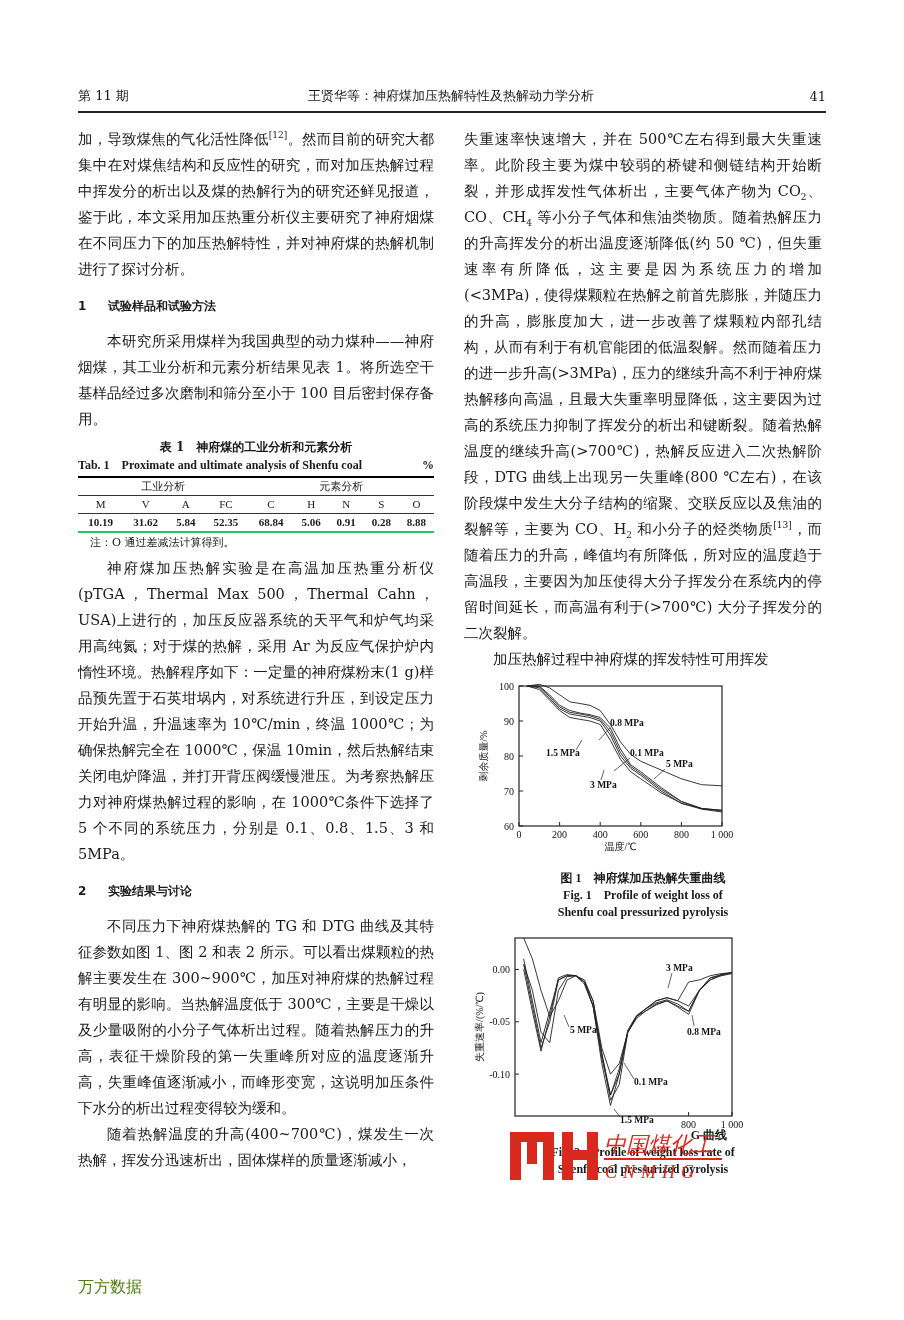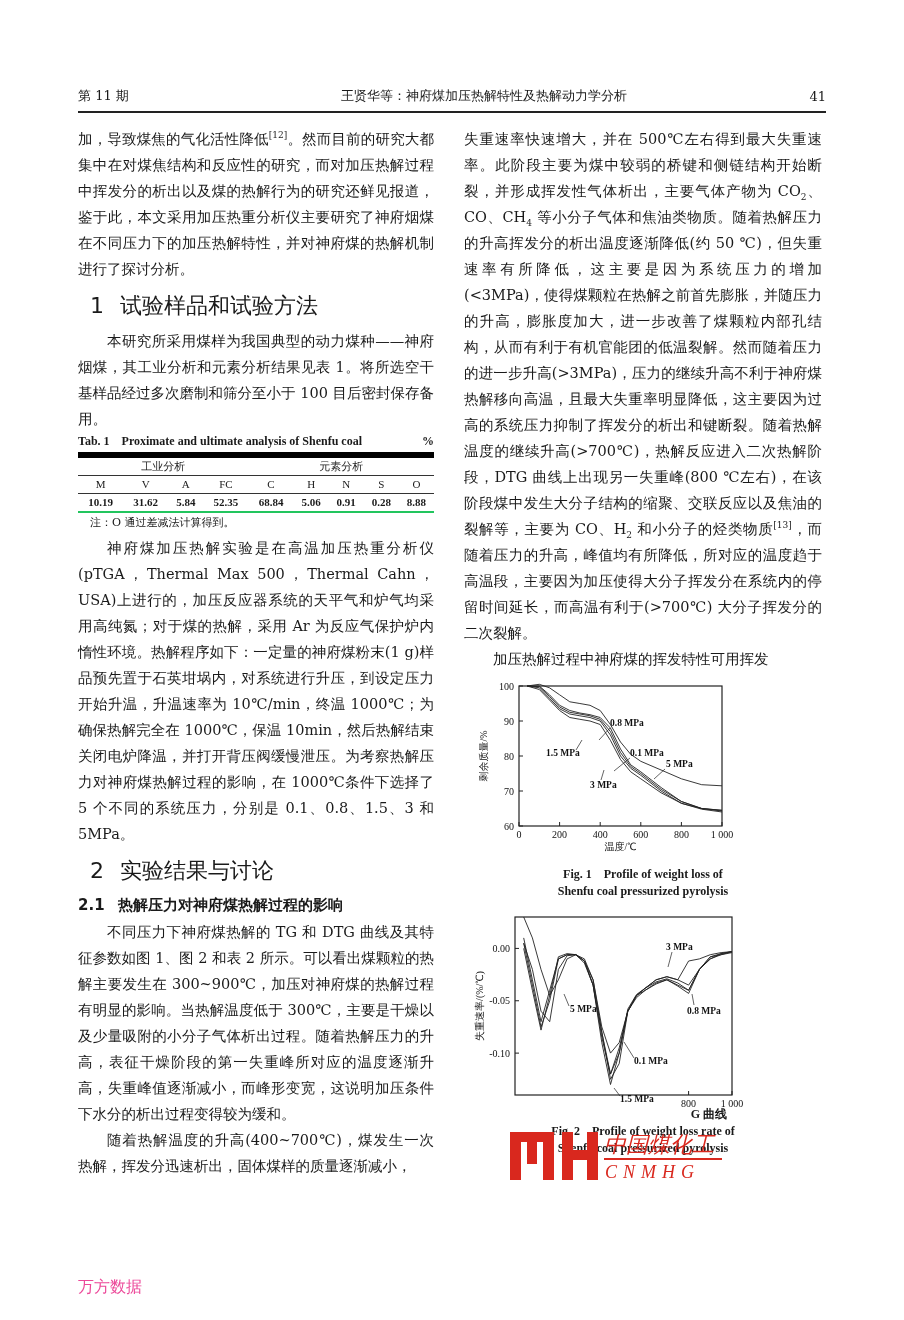--- a/index.html
+++ b/index.html
@@ -1,46 +1,46 @@
 <!DOCTYPE html>
 <html><head>
 <meta charset="utf-8">
 <style>
   html, body { margin:0; padding:0; background:#ffffff; }
   body { width:904px; height:1320px; position:relative; overflow:hidden;
          font-family:"DejaVu Serif","Liberation Serif",serif; color:#1a1a1a; }
   .page { position:absolute; left:0; top:0; width:904px; height:1320px; }
   .header { position:absolute; left:78px; top:87px; width:748px; height:20px; font-size:13px; }
   .header .left { position:absolute; left:0; top:0; }
-  .header .center { position:absolute; left:230px; top:0;margin-left:33px; }
+  .header .center { position:absolute; left:230px; top:0; }
   .header .right { position:absolute; right:0; top:2px; }
   .header-rule { position:absolute; left:78px; top:111px; width:748px; height:2px; background:#222; }
   .col { position:absolute; top:126px; font-size:14.5px; line-height:26px; text-align:justify; }
   .col-left { left:78px; width:356px; }
   .col-right { left:464px; width:358px; }
   .p { margin:0; text-indent:2em; }
   .p.noind { text-indent:0; }
-  .sec { font-family:"DejaVu Sans","Liberation Sans",sans-serif; font-weight:normal; font-size:22px; margin:12px 0 10px 12px; line-height:24px; }
+  .sec { font-family:"DejaVu Sans","Liberation Sans",sans-serif; font-weight:bold; font-size:12px; margin:12px 0 10px 0; line-height:24px; }
   .subsec { font-family:"DejaVu Sans","Liberation Sans",sans-serif; font-weight:bold; font-size:15px; margin:4px 0 2px 0; line-height:24px; }
   .sec .num, .subsec .num { display:inline-block; width:30px; }
   sup { font-size:9px; line-height:0; }
   sub { font-size:9px; line-height:0; }
   .tbl-cap-cn { text-align:center; font-weight:bold; font-size:12px; line-height:18px; margin-top:6px; }
   .tbl-cap-en { font-weight:bold; font-size:12px; line-height:18px; font-family:"Liberation Serif",serif; position:relative; }
   .tbl-cap-en .pct { position:absolute; right:0; top:0; }
   table.t1 { width:100%; border-collapse:collapse; font-size:11px; font-family:"Liberation Serif",serif; margin-top:2px; }
   table.t1 td, table.t1 th { text-align:center; padding:0; line-height:17px; font-weight:normal; }
-  table.t1 tr.grp th { border-top:6px solid #000000; border-bottom:1px solid #333; }
+  table.t1 tr.grp th { border-top:2px solid #000000; border-bottom:1px solid #333; }
   table.t1 tr.hd th { border-bottom:1px solid #333; }
   table.t1 tr.vals td { border-bottom:2px solid #22c55e;font-weight:bold; }
   .tbl-note { font-size:11px; line-height:20px; margin-left:12px; }
   .fig { position:relative; width:358px; }
   .fig-cap { text-align:center; font-weight:bold; font-size:12px; line-height:17px; font-family:"Liberation Serif",serif; }
   .fig-cap.cn { font-size:12px; }
-  .footer { position:absolute; left:78px; top:1277px; font-family:"DejaVu Sans","Liberation Sans",sans-serif; font-size:16px; color:#ec4899; }
+  .footer { position:absolute; left:78px; top:1277px; font-family:"DejaVu Sans","Liberation Sans",sans-serif; font-size:16px; color:#4d7c0f; }
   .wm { position:absolute; left:507px; top:1128px; width:290px; height:50px;font-style:italic; }
   svg text { font-family:"Liberation Serif",serif; }
 </style>
 </head>
 <body>
 
 <div class="page">
 
   <div class="header">
     <span class="left">第 11 期</span>
@@ -50,20 +50,21 @@
   <div class="header-rule"></div>
 
   <div class="col col-left">
     <p class="p noind"><span>加，导致煤焦的气化活性降低</span><sup>[12]</sup><span>。然而目前的研究大都集中在对煤焦结构和反应性的研究，而对加压热解过程中挥发分的析出以及煤的热解行为的研究还鲜见报道，鉴于此，本文采用加压热重分析仪主要研究了神府烟煤在不同压力下的加压热解特性，并对神府煤的热解机制进行了探讨分析。</span></p>
 
     <div class="sec"><span class="num">1</span><span>试验样品和试验方法</span></div>
 
     <p class="p">本研究所采用煤样为我国典型的动力煤种——神府烟煤，其工业分析和元素分析结果见表 1。将所选空干基样品经过多次磨制和筛分至小于 100 目后密封保存备用。</p>
 
     <div>
+      <div class="tbl-cap-cn">表 1　神府煤的工业分析和元素分析</div>
       <div class="tbl-cap-en"><span>Tab. 1　Proximate and ultimate analysis of Shenfu coal</span><span class="pct">%</span></div>
       <table class="t1">
         <tbody>
             <tr class="grp">
           <th colspan="4">工业分析</th>
           <th colspan="5">元素分析</th>
         </tr>
         <tr class="hd" id="t1-head">
               <th>M</th>
               <th>V</th>
@@ -88,21 +89,20 @@
             </tr>
       </tbody>
         </table>
       <div class="tbl-note">注：O 通过差减法计算得到。</div>
     </div>
 
     <p class="p" style="margin-top:2px;">神府煤加压热解实验是在高温加压热重分析仪(pTGA，Thermal Max 500，Thermal Cahn，USA)上进行的，加压反应器系统的天平气和炉气均采用高纯氮；对于煤的热解，采用 Ar 为反应气保护炉内惰性环境。热解程序如下：一定量的神府煤粉末(1 g)样品预先置于石英坩埚内，对系统进行升压，到设定压力开始升温，升温速率为 10℃/min，终温 1000℃；为确保热解完全在 1000℃，保温 10min，然后热解结束关闭电炉降温，并打开背压阀缓慢泄压。为考察热解压力对神府煤热解过程的影响，在 1000℃条件下选择了 5 个不同的系统压力，分别是 0.1、0.8、1.5、3 和 5MPa。</p>
 
     <div class="sec"><span class="num">2</span><span>实验结果与讨论</span></div>
 
-    <div class="subsec"><span class="num" style="width:40px">2.1</span><span>热解压力对神府煤热解过程的影响</span></div>
 
     <p class="p">不同压力下神府煤热解的 TG 和 DTG 曲线及其特征参数如图 1、图 2 和表 2 所示。可以看出煤颗粒的热解主要发生在 300~900℃，加压对神府煤的热解过程有明显的影响。当热解温度低于 300℃，主要是干燥以及少量吸附的小分子气体析出过程。随着热解压力的升高，表征干燥阶段的第一失重峰所对应的温度逐渐升高，失重峰值逐渐减小，而峰形变宽，这说明加压条件下水分的析出过程变得较为缓和。</p>
     <p class="p">随着热解温度的升高(400~700℃)，煤发生一次热解，挥发分迅速析出，固体煤样的质量逐渐减小，</p>
   </div>
 
   <div class="col col-right">
     <p class="p noind"><span>失重速率快速增大，并在 500℃左右得到最大失重速率。此阶段主要为煤中较弱的桥键和侧链结构开始断裂，并形成挥发性气体析出，主要气体产物为 CO</span><sub>2</sub><span>、CO、CH</span><sub>4</sub><span> 等小分子气体和焦油类物质。随着热解压力的升高挥发分的析出温度逐渐降低(约 50 ℃)，但失重速率有所降低，这主要是因为系统压力的增加(&lt;3MPa)，使得煤颗粒在热解之前首先膨胀，并随压力的升高，膨胀度加大，进一步改善了煤颗粒内部孔结构，从而有利于有机官能团的低温裂解。然而随着压力的进一步升高(&gt;3MPa)，压力的继续升高不利于神府煤热解移向高温，且最大失重率明显降低，这主要因为过高的系统压力抑制了挥发分的析出和键断裂。随着热解温度的继续升高(&gt;700℃)，热解反应进入二次热解阶段，DTG 曲线上出现另一失重峰(800 ℃左右)，在该阶段煤中发生大分子结构的缩聚、交联反应以及焦油的裂解等，主要为 CO、H</span><sub>2</sub><span> 和小分子的烃类物质</span><sup>[13]</sup><span>，而随着压力的升高，峰值均有所降低，所对应的温度趋于高温段，主要因为加压使得大分子挥发分在系统内的停留时间延长，而高温有利于(&gt;700℃) 大分子挥发分的二次裂解。</span></p>
     <p class="p">加压热解过程中神府煤的挥发特性可用挥发</p>
 
     <div class="fig" style="margin-top:6px;">
@@ -141,20 +141,21 @@
           <line x1="146" y1="50" x2="135" y2="62" stroke="#222" stroke-width="0.7"></line>
           <text x="82" y="78" font-size="9.5" fill="#111" font-weight="bold">1.5 MPa</text>
           <line x1="112" y1="72" x2="118" y2="62" stroke="#222" stroke-width="0.7"></line>
           <text x="166" y="78" font-size="9.5" fill="#111" font-weight="bold">0.1 MPa</text>
           <line x1="166" y1="80" x2="150" y2="93" stroke="#222" stroke-width="0.7"></line>
           <text x="202" y="89" font-size="9.5" fill="#111" font-weight="bold">5 MPa</text>
           <line x1="201" y1="91" x2="190" y2="101" stroke="#222" stroke-width="0.7"></line>
           <text x="126" y="110" font-size="9.5" fill="#111" font-weight="bold">3 MPa</text>
           <line x1="137" y1="102" x2="140" y2="92" stroke="#222" stroke-width="0.7"></line>
         </svg>
+      <div class="fig-cap cn" style="margin-top:4px;">图 1　神府煤加压热解失重曲线</div>
       <div class="fig-cap">Fig. 1　Profile of weight loss of</div>
       <div class="fig-cap">Shenfu coal pressurized pyrolysis</div>
     </div>
 
     <div class="fig" style="margin-top:12px;">
       <svg id="fig2" width="358" height="200">
           <rect x="51" y="5" width="217" height="178" fill="none" stroke="#222" stroke-width="1.2"></rect>
           <path d="M59.7,25.9L68.4,67.8L77.0,109.7L85.7,78.3L94.4,46.9L103.1,42.7L111.8,42.7L120.4,46.9L129.1,67.8L137.8,120.2L146.5,167.3L155.2,151.6L163.8,99.2L172.5,83.5L181.2,78.3L192.1,71.0L202.9,67.8L213.8,73.1L224.6,78.3L235.4,57.4L246.3,44.8L257.1,42.7L268.0,40.6" fill="none" stroke="#222" stroke-width="0.9"></path>
           <path d="M59.7,31.2L68.4,73.1L77.0,114.9L85.7,88.8L94.4,46.9L103.1,42.7L111.8,42.7L120.4,49.0L129.1,73.1L137.8,125.4L146.5,162.1L155.2,141.1L163.8,99.2L172.5,85.6L181.2,78.3L192.1,72.0L202.9,67.8L213.8,74.1L224.6,81.4L235.4,57.4L246.3,46.9L257.1,42.7L268.0,39.6" fill="none" stroke="#222" stroke-width="0.9"></path>
           <path d="M59.7,36.4L68.4,78.3L77.0,118.1L85.7,83.5L94.4,44.8L103.1,41.6L111.8,42.7L120.4,49.0L129.1,73.1L137.8,130.6L146.5,172.5L155.2,141.1L163.8,97.1L172.5,82.5L181.2,76.2L192.1,69.9L202.9,66.8L213.8,71.0L224.6,78.3L235.4,57.4L246.3,46.9L257.1,41.6L268.0,39.6" fill="none" stroke="#222" stroke-width="0.9"></path>

